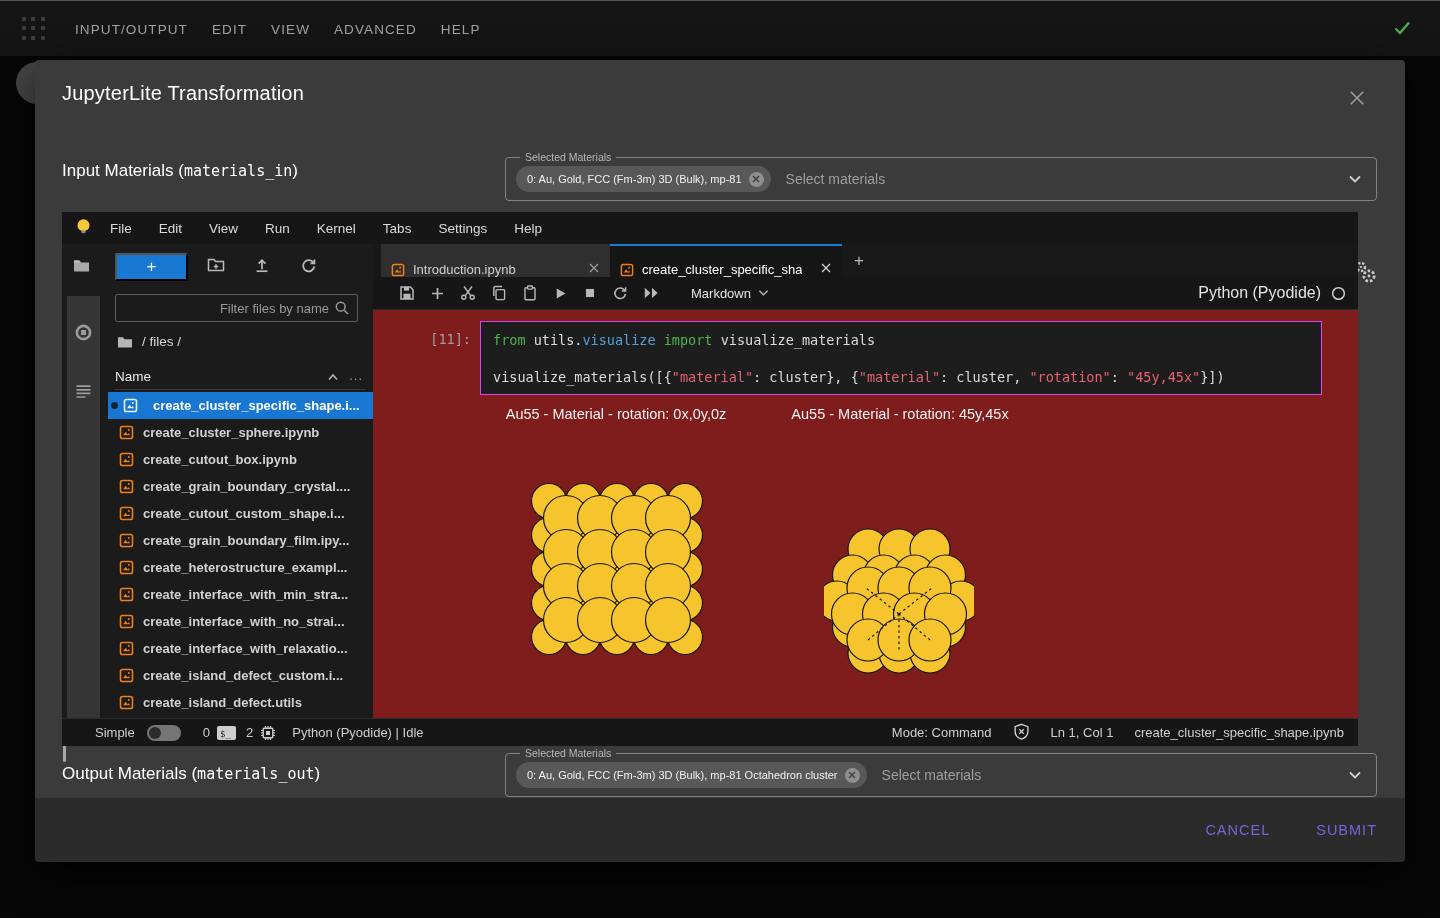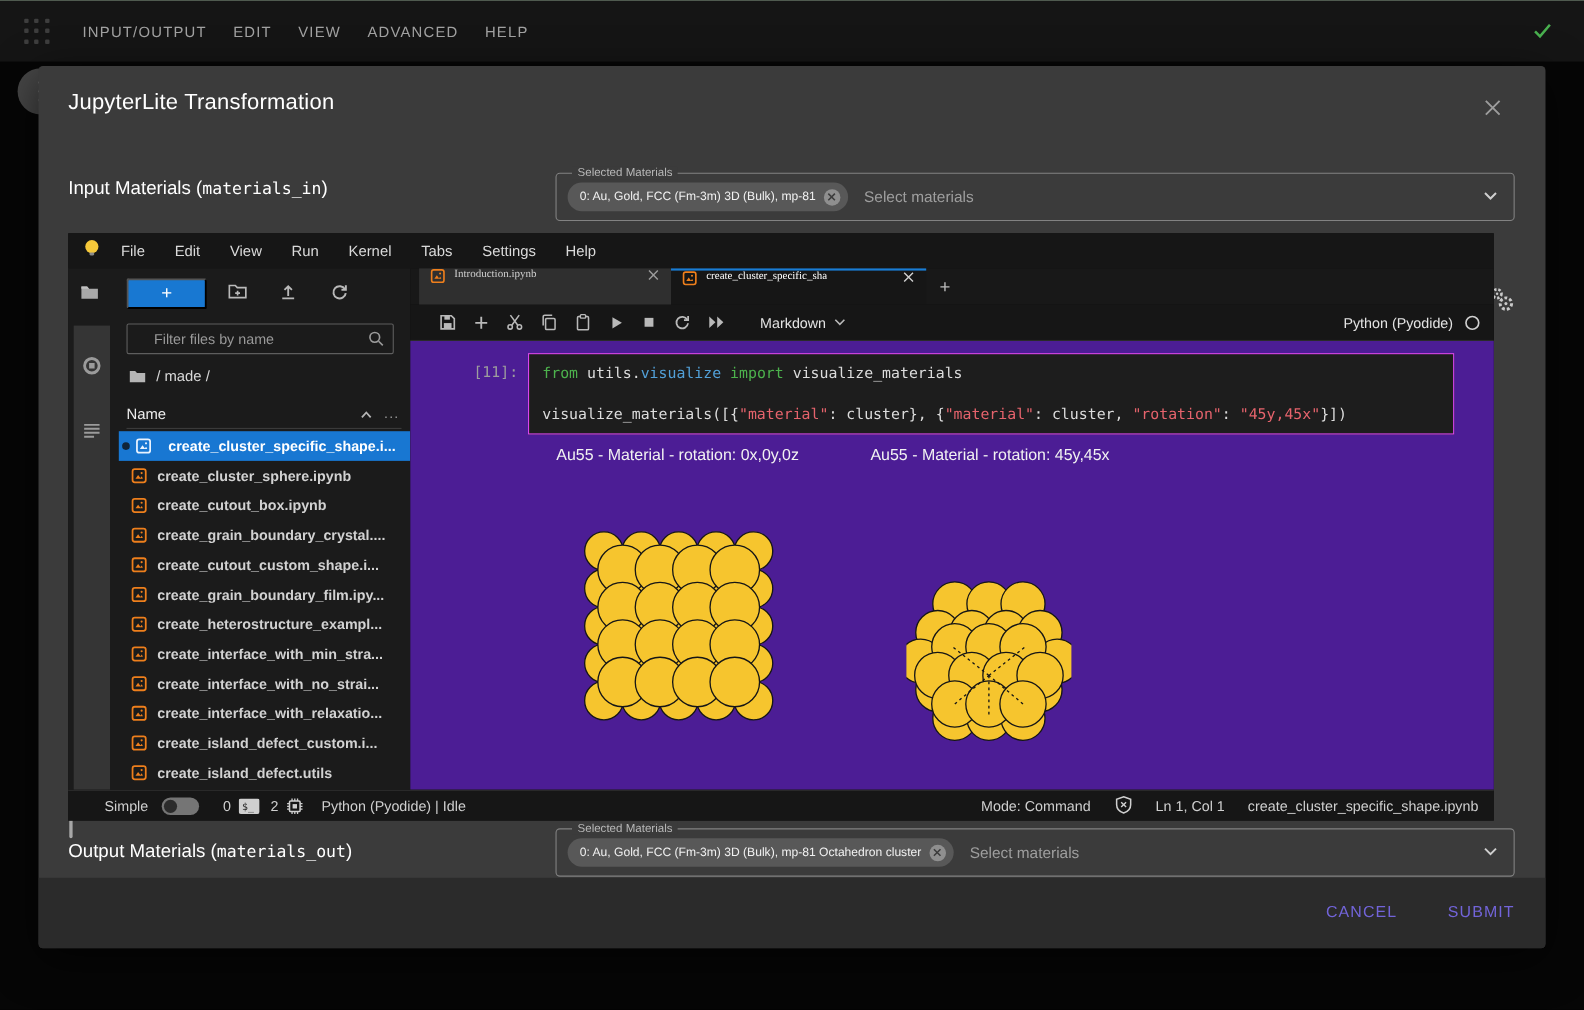--- a/index.html
+++ b/index.html
@@ -75,21 +75,21 @@
   .act-toc { top:140px; left:13px; }
 
   
   .filebrowser { position:absolute; left:38px; top:0; width:273px; height:474px; background:#1b1b1b; }
   .fb-newlauncher { position:absolute; left:15px; top:9px; width:73px; height:28px;
                     background:#1878d2; border-radius:2px; color:#fff; font-size:17px;
                     display:flex; align-items:center; justify-content:center; cursor:pointer; }
   .fb-tool { position:absolute; top:13px; cursor:pointer; }
   .fb-filter { position:absolute; left:15px; top:50px; width:243px; height:28px;
                background:transparent; border:1px solid #5e5e5e; border-radius:2px;
-               color:#cfcfcf; font-size:13px; padding:0 28px 0 24px; outline:none; }
+               color:#cfcfcf; font-size:13px; padding:0 28px 0 14px; outline:none;text-align:right; }
   .fb-filter::placeholder { color:#999; }
   .fb-search-ic { position:absolute; left:234px; top:56px; pointer-events:none; }
   .fb-crumb { position:absolute; left:17px; top:90px; display:flex; align-items:center; gap:9px;
               color:#d8d8d8; font-size:13.5px; }
   .fb-header { position:absolute; left:15px; top:120px; width:250px; height:26px;
                display:flex; align-items:center; border-bottom:1px solid #3a3a3a;
                color:#ececec; font-size:13.5px; cursor:pointer; }
   .fb-sort { margin-left:auto; margin-right:26px; }
   .fb-more { position:absolute; right:2px; top:4px; color:#9a9a9a; font-size:13px;
              letter-spacing:1px; cursor:pointer; }
@@ -100,38 +100,38 @@
   .fb-row svg { flex:0 0 auto; }
   .run-dot { position:absolute; left:3px; width:7px; height:7px; border-radius:50%;
              background:#10253a; }
   .fb-row.selected .fb-label { margin-left:6px; }
   .fb-row.selected { padding-left:15px; }
   .fb-label { overflow:hidden; }
 
   
   .notebook { position:absolute; left:311px; top:0; width:985px; height:474px; background:#131313; }
   .tabbar { position:absolute; left:0; top:0; width:100%; height:33px; background:#181818; display:flex; }
-  .tab { display:flex; align-items:flex-start; gap:8px; padding:0 10px; font-size:10px;
-         cursor:pointer; white-space:nowrap; overflow:hidden;font-family:Liberation Serif, serif; }
+  .tab { display:flex; align-items:flex-end; gap:8px; padding:0 10px; font-size:13px;
+         cursor:pointer; white-space:nowrap; overflow:hidden; }
   .tab-1 { margin-left:8px; width:229px; background:#2f2f2f; color:#cfcfcf; }
   .tab-2 { width:232px; background:#161616; color:#fff; border-top:2px solid #1a7dd4; }
   .tab .tab-label { overflow:hidden; text-overflow:clip; }
   .tab-close { margin-left:auto; flex:0 0 auto; cursor:pointer; }
   .add-tab { width:34px; display:flex; align-items:center; justify-content:center;
              color:#b9b9b9; font-size:17px; cursor:pointer; }
 
   .nb-toolbar { position:absolute; left:0; top:33px; width:100%; height:33px; background:#161616;
                 border-bottom:1px solid #2a2a2a; display:flex; align-items:center; padding:0 12px 0 26px; }
   .nb-ic { margin-right:15px; cursor:pointer; display:flex; }
   .celltype { margin-left:16px; display:flex; align-items:center; gap:7px; color:#e3e3e3;
               font-size:13px; cursor:pointer; }
-  .kernel-zone { margin-left:auto; display:flex; gap:10px; color:#e3e3e3;
-                 font-size:13px; }
-
-  .nb-content { position:absolute; left:0; top:66px; width:100%; height:408px; background:#4c1d95; }
+  .kernel-zone { margin-left:auto; display:flex; align-items:center; gap:10px; color:#e3e3e3;
+                 font-size:16px; }
+
+  .nb-content { position:absolute; left:0; top:66px; width:100%; height:408px; background:#7f1d1d; }
   .cell-prompt { position:absolute; left:48px; top:21px; width:50px; text-align:right;
                  color:#9e9e9e; font-size:13.5px; font-family:"DejaVu Sans Mono", monospace; }
   .cell-box { position:absolute; left:107px; top:11px; width:842px; height:74px;
               background:#1d1d1d; border:1px solid #d946ef; padding:9px 12px; cursor:text; }
   .code-line { font-family:"DejaVu Sans Mono", monospace; font-size:13.5px; line-height:18.5px;
                min-height:18.5px; white-space:pre; }
   .tok-kw { color:#4db34d; } .tok-prop { color:#52a0d8; } .tok-str { color:#e5636c; }
   .tok-pl { color:#dcdcdc; }
   .out-caption { position:absolute; top:96px; transform:translateX(-50%); color:#f2f2f2;
                  font-size:14.5px; white-space:nowrap; }
@@ -302,21 +302,21 @@
           <span class="fb-search-ic">
             <svg width="16" height="16" viewBox="0 0 16 16">
                 <circle cx="6.7" cy="6.7" r="4.4" fill="none" stroke="#9a9a9a" stroke-width="1.5"></circle>
                 <path d="M10.2 10.2L14 14" stroke="#9a9a9a" stroke-width="1.5"></path>
               </svg>
           </span>
           <div class="fb-crumb">
             <svg width="16" height="14" viewBox="0 0 17 15">
                 <path d="M1 2.5h5.2l1.8 2H16v9H1z" fill="#b5b5b5"></path>
               </svg>
-            <span>/ made /</span>
+            <span>/ files /</span>
           </div>
           <div class="fb-header">
             <span>Name</span>
             <span class="fb-sort">
               <svg width="12" height="8" viewBox="0 0 12 8">
                   <path d="M2 6.5L6 2l4 4.5" fill="none" stroke="#b5b5b5" stroke-width="1.6"></path>
                 </svg>
             </span>
             <span class="fb-more">...</span>
           </div>

